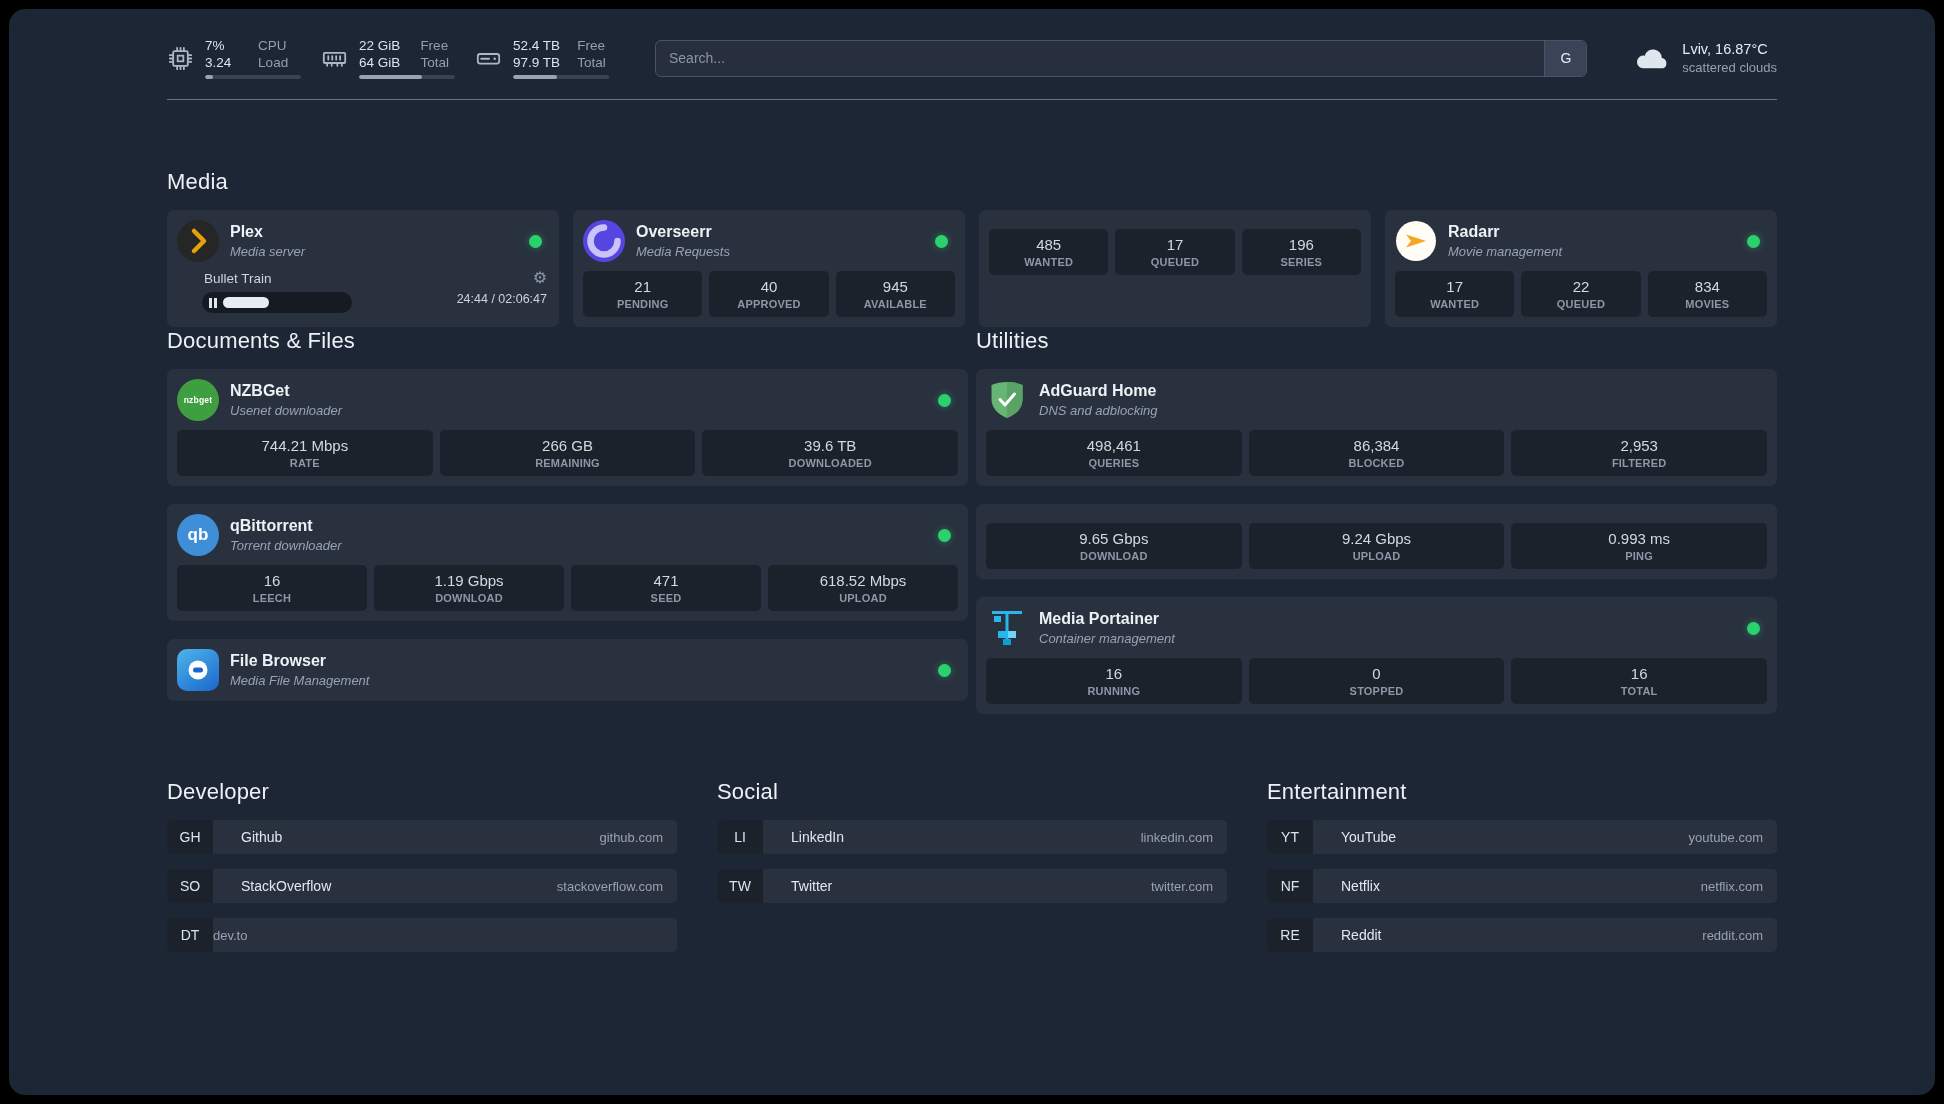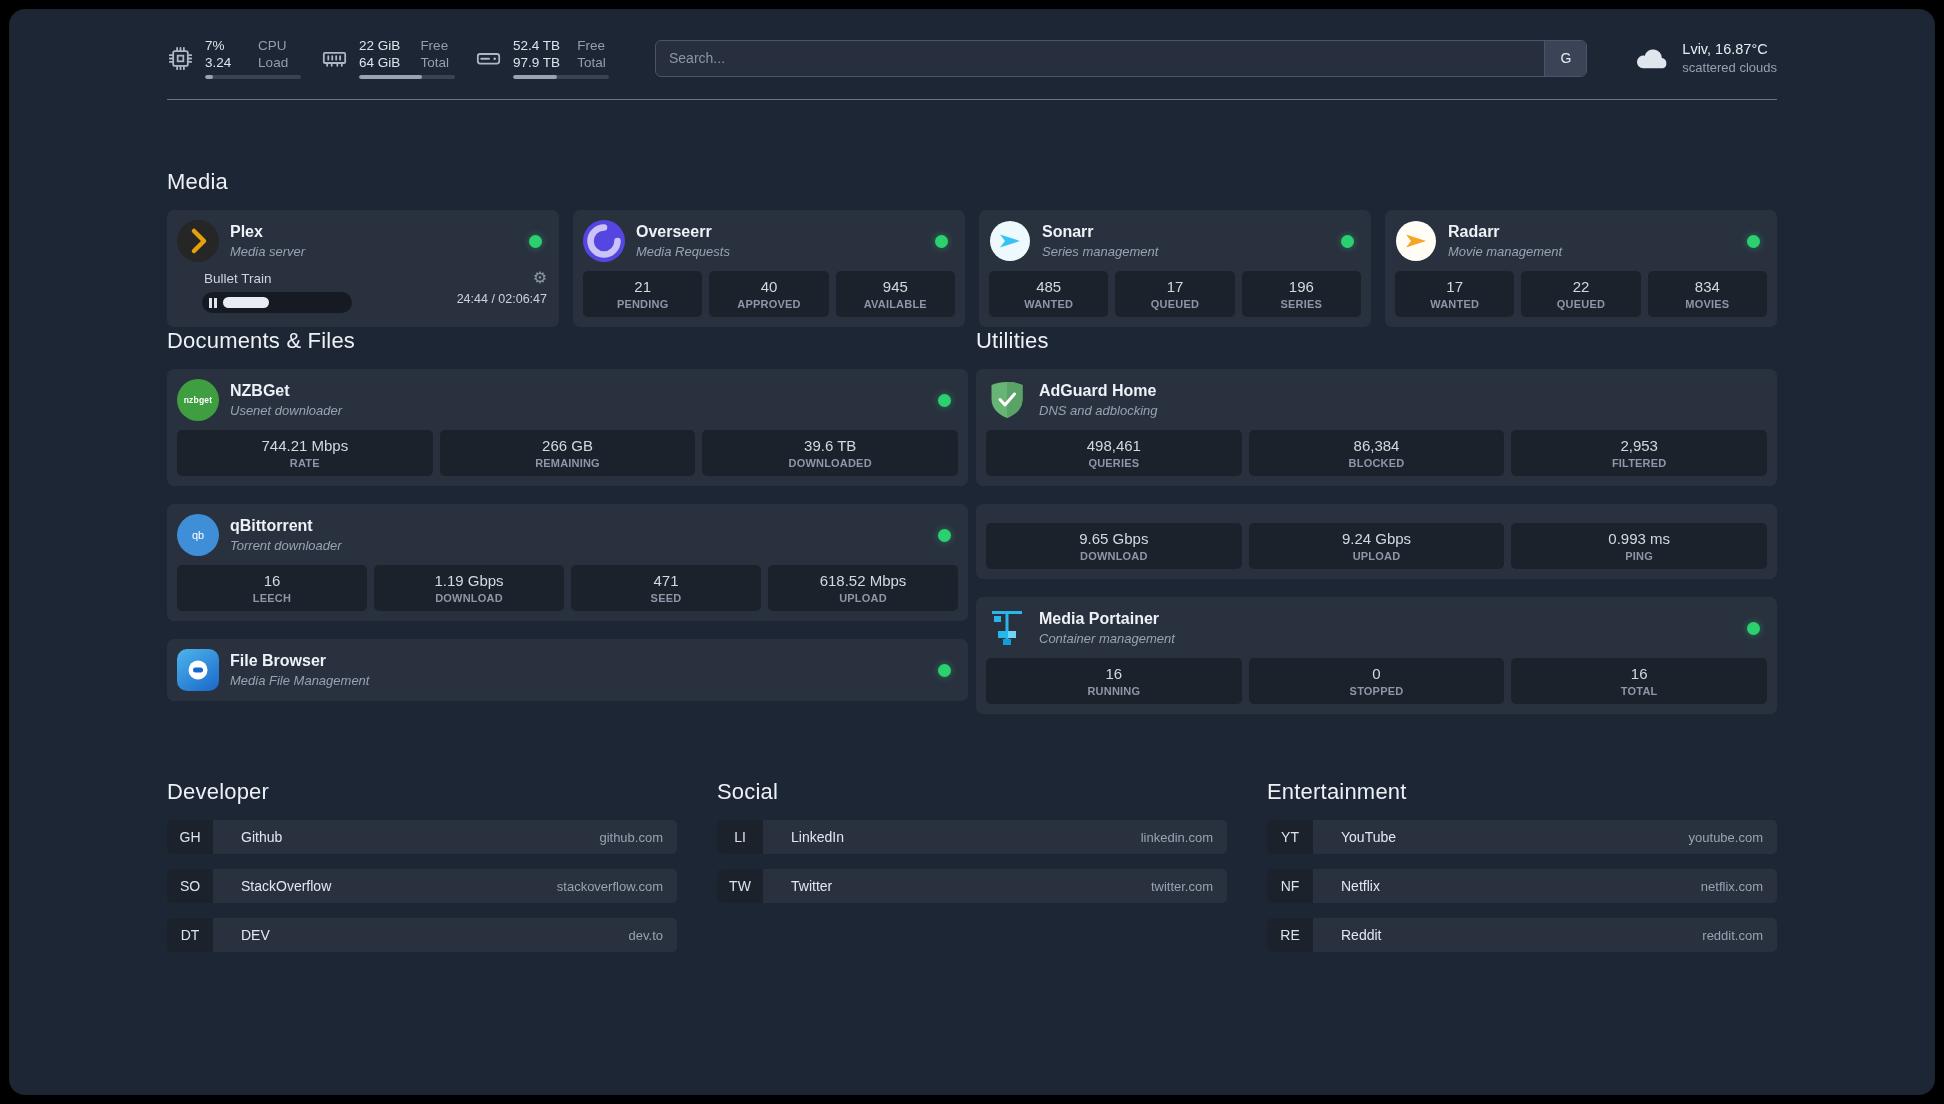--- a/index.html
+++ b/index.html
@@ -50,21 +50,21 @@
   .dot { margin-left:auto; margin-right:7px; width:13px; height:13px; border-radius:50%; background:#2bd06f;
     box-shadow:0 0 7px rgba(43,208,111,.45); flex:none; }
   .tiles { display:flex; gap:7px; margin-top:9px; }
   .tile { flex:1; background:rgba(0,0,0,.3); border-radius:5px; padding:7px 4px 6px; text-align:center; }
   .tv { font-size:15px; color:#d2d9e1; line-height:18px; }
   .tl { font-size:11px; font-weight:700; color:#8d97a7; line-height:13px; margin-top:2px; letter-spacing:.2px; }
 
   
   .plex-icon { background:#262626; }
   .nzb-icon { background:#3f9e3f; color:#fff; font-size:8.5px; font-weight:700; letter-spacing:.2px; }
-  .qb-icon { background:#3f8fd8; color:#fff; font-size:11px; font-weight:400;justify-content:center; }
+  .qb-icon { background:#3f8fd8; color:#fff; font-size:17px; font-weight:700;justify-content:center; }
   .fb-icon { border-radius:10px; background:linear-gradient(145deg,#4db5ec,#1a67c9); }
   .st-icon { border-radius:9px; background:#1d2430; border:1px solid #39424f; }
   .bare-icon { background:transparent; border-radius:0; }
 
   
   .np { margin-top:8px;margin-left:25px; }
   .np-row1 { display:flex; justify-content:space-between; align-items:center; font-size:13.5px; color:#cdd4dd; padding:0 2px; }
   .gear { color:#8d97a7; font-size:16px; line-height:16px; cursor:pointer; }
   .np-row2 { display:flex; align-items:flex-start; justify-content:space-between; margin-top:6px; }
   .np-bar { width:150px; height:21px; background:rgba(0,0,0,.45); border-radius:11px; display:flex; align-items:center; padding:0 7px; gap:6px; cursor:pointer; }
@@ -232,33 +232,20 @@
                 <div class="tl">APPROVED</div>
               </div>
             <div class="tile">
                 <div class="tv">945</div>
                 <div class="tl">AVAILABLE</div>
               </div>
           </div>
         </div>
 
         <div class="svc-card">
-          <div class="svc-head">
-            <span class="svc-icon bare-icon">
-              <svg viewBox="0 0 42 42">
-                  <circle cx="21" cy="21" r="20" fill="#eef9fe"></circle>
-                  <path d="M11 14.5L31 21 11 27.5l5-6.5z" fill="#36c3f1"></path>
-                </svg>
-            </span>
-            <div class="svc-meta">
-              <div class="svc-title">Sonarr</div>
-              <div class="svc-sub">Series management</div>
-            </div>
-            <span class="dot"></span>
-          </div>
           <div class="tiles">
             <div class="tile">
                 <div class="tv">485</div>
                 <div class="tl">WANTED</div>
               </div>
             <div class="tile">
                 <div class="tv">17</div>
                 <div class="tl">QUEUED</div>
               </div>
             <div class="tile">
@@ -483,21 +470,20 @@
             <span class="bm-name">Github</span>
             <span class="bm-domain">github.com</span>
           </a>
           <a class="bm">
             <span class="bm-abbr">SO</span>
             <span class="bm-name">StackOverflow</span>
             <span class="bm-domain">stackoverflow.com</span>
           </a>
           <a class="bm">
             <span class="bm-abbr">DT</span>
-            <span class="bm-name">DEV</span>
             <span class="bm-domain">dev.to</span>
           </a>
         </div>
       </section>
 
       <section>
         <h2 class="sec">Social</h2>
         <div class="bm-rows">
           <a class="bm">
             <span class="bm-abbr">LI</span>

